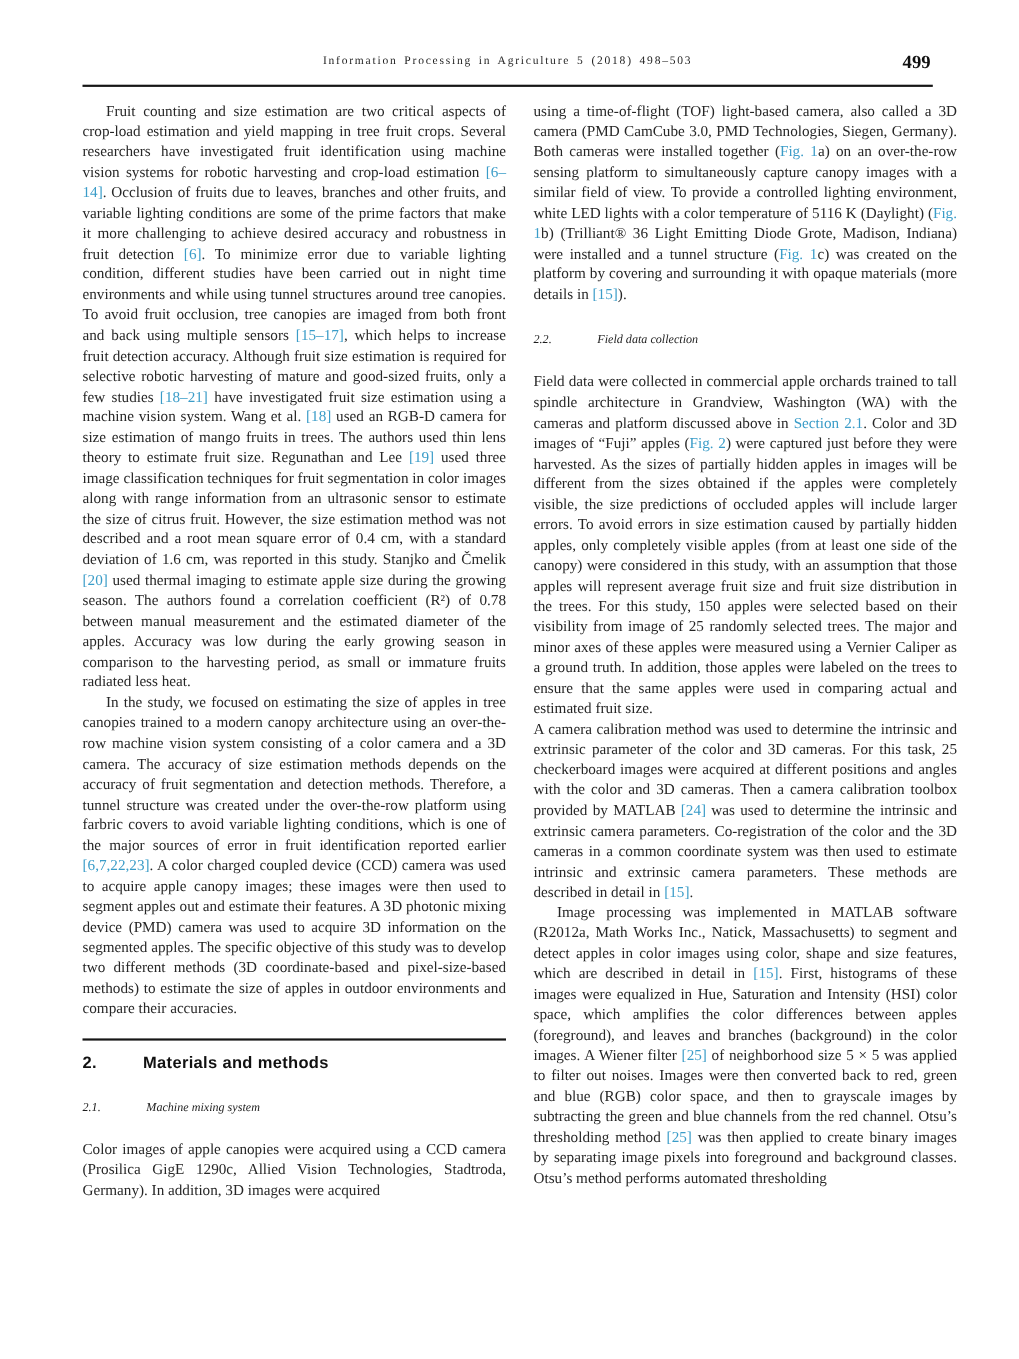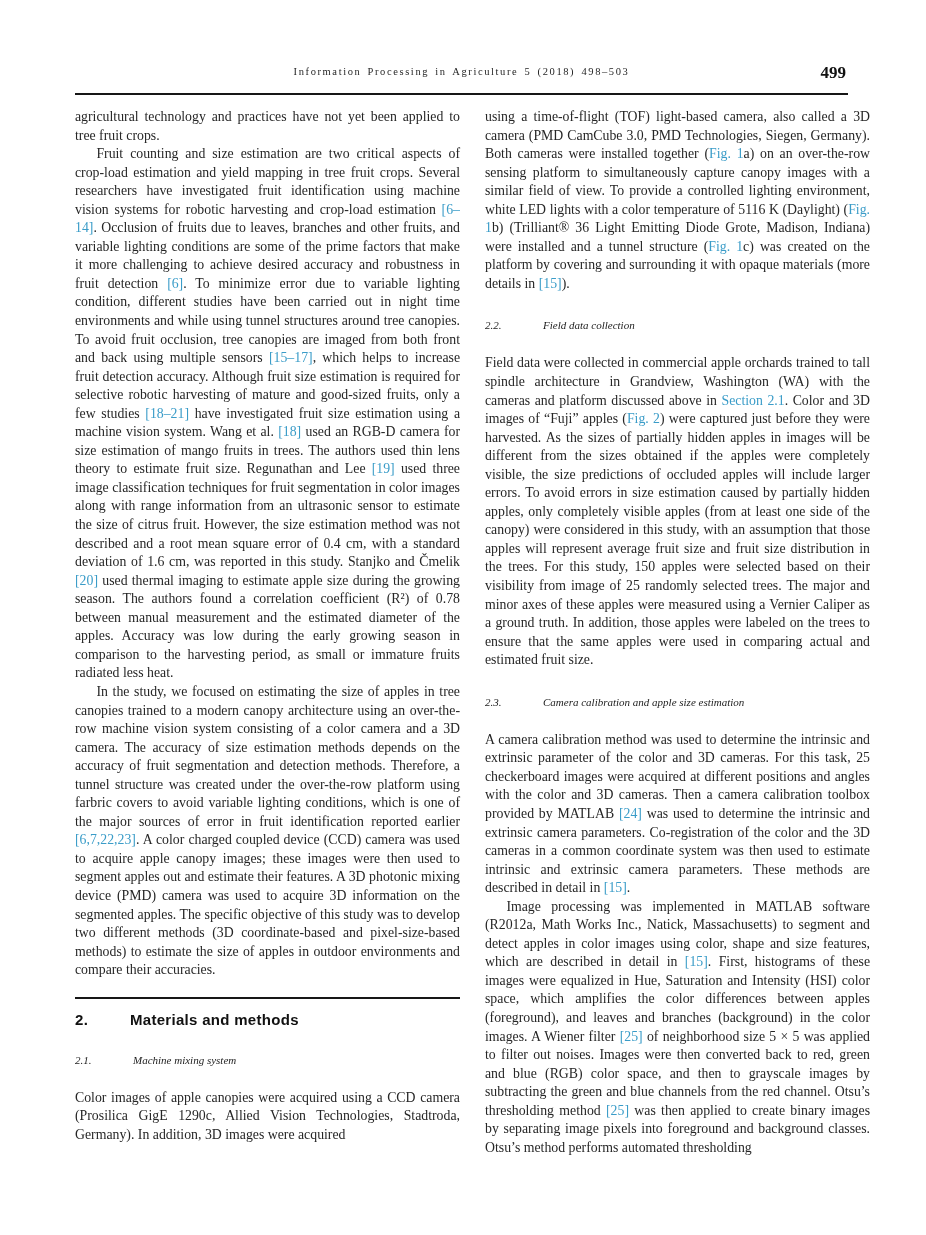--- a/index.html
+++ b/index.html
@@ -13,21 +13,21 @@
     width: 926px;
     height: 1235px;
     background: #ffffff;
     font-family: "Liberation Serif", serif;
     color: var(--text-color);
     overflow: hidden;
   }
   .page {
     width: 904px;
     height: 1235px;
-    padding: 16px 56px 0 75px;
+    padding: 0 56px 0 75px;
   }
   .header { position: relative; padding-top: 50px; }
   .journal-line {
     text-align: center;
     font-size: 10.5px;
     letter-spacing: 1.6px;
     word-spacing: 2px;
     color: #1f1f1f;
   }
   .page-num {
@@ -88,21 +88,20 @@
 
 <div class="page">
   <header class="header">
     <div class="journal-line">Information Processing in Agriculture 5 (2018) 498–503</div>
     <div class="page-num">499</div>
     <hr class="header-rule">
   </header>
 
   <main class="columns">
     <div class="col" id="col-left">
-        <p class="para"><span>agricultural technology and practices have not yet been applied to tree fruit crops.</span></p>
         <p class="para indent"><span>Fruit counting and size estimation are two critical aspects of crop-load estimation and yield mapping in tree fruit crops. Several researchers have investigated fruit identification using machine vision systems for robotic harvesting and crop-load estimation </span><span class="cite-link">[6–14]</span><span>. Occlusion of fruits due to leaves, branches and other fruits, and variable lighting conditions are some of the prime factors that make it more challenging to achieve desired accuracy and robustness in fruit detection </span><span class="cite-link">[6]</span><span>. To minimize error due to variable lighting condition, different studies have been carried out in night time environments and while using tunnel structures around tree canopies. To avoid fruit occlusion, tree canopies are imaged from both front and back using multiple sensors </span><span class="cite-link">[15–17]</span><span>, which helps to increase fruit detection accuracy. Although fruit size estimation is required for selective robotic harvesting of mature and good-sized fruits, only a few studies </span><span class="cite-link">[18–21]</span><span> have investigated fruit size estimation using a machine vision system. Wang et al. </span><span class="cite-link">[18]</span><span> used an RGB-D camera for size estimation of mango fruits in trees. The authors used thin lens theory to estimate fruit size. Regunathan and Lee </span><span class="cite-link">[19]</span><span> used three image classification techniques for fruit segmentation in color images along with range information from an ultrasonic sensor to estimate the size of citrus fruit. However, the size estimation method was not described and a root mean square error of 0.4 cm, with a standard deviation of 1.6 cm, was reported in this study. Stanjko and Čmelik </span><span class="cite-link">[20]</span><span> used thermal imaging to estimate apple size during the growing season. The authors found a correlation coefficient (R²) of 0.78 between manual measurement and the estimated diameter of the apples. Accuracy was low during the early growing season in comparison to the harvesting period, as small or immature fruits radiated less heat.</span></p>
         <p class="para indent"><span>In the study, we focused on estimating the size of apples in tree canopies trained to a modern canopy architecture using an over-the-row machine vision system consisting of a color camera and a 3D camera. The accuracy of size estimation methods depends on the accuracy of fruit segmentation and detection methods. Therefore, a tunnel structure was created under the over-the-row platform using farbric covers to avoid variable lighting conditions, which is one of the major sources of error in fruit identification reported earlier </span><span class="cite-link">[6,7,22,23]</span><span>. A color charged coupled device (CCD) camera was used to acquire apple canopy images; these images were then used to segment apples out and estimate their features. A 3D photonic mixing device (PMD) camera was used to acquire 3D information on the segmented apples. The specific objective of this study was to develop two different methods (3D coordinate-based and pixel-size-based methods) to estimate the size of apples in outdoor environments and compare their accuracies.</span></p>
         <div class="section-block">
           <hr class="section-rule">
           <h2 class="section-heading">
             <span class="sec-num">2.</span>
             <span>Materials and methods</span>
           </h2>
         </div>
         <h3 class="subsection-heading">
@@ -111,21 +110,17 @@
         </h3>
         <p class="para"><span>Color images of apple canopies were acquired using a CCD camera (Prosilica GigE 1290c, Allied Vision Technologies, Stadtroda, Germany). In addition, 3D images were acquired</span></p>
       </div>
     <div class="col" id="col-right">
         <p class="para"><span>using a time-of-flight (TOF) light-based camera, also called a 3D camera (PMD CamCube 3.0, PMD Technologies, Siegen, Germany). Both cameras were installed together (</span><span class="cite-link">Fig. 1</span><span>a) on an over-the-row sensing platform to simultaneously capture canopy images with a similar field of view. To provide a controlled lighting environment, white LED lights with a color temperature of 5116 K (Daylight) (</span><span class="cite-link">Fig. 1</span><span>b) (Trilliant® 36 Light Emitting Diode Grote, Madison, Indiana) were installed and a tunnel structure (</span><span class="cite-link">Fig. 1</span><span>c) was created on the platform by covering and surrounding it with opaque materials (more details in </span><span class="cite-link">[15]</span><span>).</span></p>
         <h3 class="subsection-heading">
           <span class="sub-num">2.2.</span>
           <span>Field data collection</span>
         </h3>
         <p class="para"><span>Field data were collected in commercial apple orchards trained to tall spindle architecture in Grandview, Washington (WA) with the cameras and platform discussed above in </span><span class="cite-link">Section 2.1</span><span>. Color and 3D images of “Fuji” apples (</span><span class="cite-link">Fig. 2</span><span>) were captured just before they were harvested. As the sizes of partially hidden apples in images will be different from the sizes obtained if the apples were completely visible, the size predictions of occluded apples will include larger errors. To avoid errors in size estimation caused by partially hidden apples, only completely visible apples (from at least one side of the canopy) were considered in this study, with an assumption that those apples will represent average fruit size and fruit size distribution in the trees. For this study, 150 apples were selected based on their visibility from image of 25 randomly selected trees. The major and minor axes of these apples were measured using a Vernier Caliper as a ground truth. In addition, those apples were labeled on the trees to ensure that the same apples were used in comparing actual and estimated fruit size.</span></p>
-        <h3 class="subsection-heading">
-          <span class="sub-num">2.3.</span>
-          <span>Camera calibration and apple size estimation</span>
-        </h3>
         <p class="para"><span>A camera calibration method was used to determine the intrinsic and extrinsic parameter of the color and 3D cameras. For this task, 25 checkerboard images were acquired at different positions and angles with the color and 3D cameras. Then a camera calibration toolbox provided by MATLAB </span><span class="cite-link">[24]</span><span> was used to determine the intrinsic and extrinsic camera parameters. Co-registration of the color and the 3D cameras in a common coordinate system was then used to estimate intrinsic and extrinsic camera parameters. These methods are described in detail in </span><span class="cite-link">[15]</span><span>.</span></p>
         <p class="para indent"><span>Image processing was implemented in MATLAB software (R2012a, Math Works Inc., Natick, Massachusetts) to segment and detect apples in color images using color, shape and size features, which are described in detail in </span><span class="cite-link">[15]</span><span>. First, histograms of these images were equalized in Hue, Saturation and Intensity (HSI) color space, which amplifies the color differences between apples (foreground), and leaves and branches (background) in the color images. A Wiener filter </span><span class="cite-link">[25]</span><span> of neighborhood size 5 × 5 was applied to filter out noises. Images were then converted back to red, green and blue (RGB) color space, and then to grayscale images by subtracting the green and blue channels from the red channel. Otsu’s thresholding method </span><span class="cite-link">[25]</span><span> was then applied to create binary images by separating image pixels into foreground and background classes. Otsu’s method performs automated thresholding</span></p>
       </div>
   </main>
 </div>
 
 </body></html>

